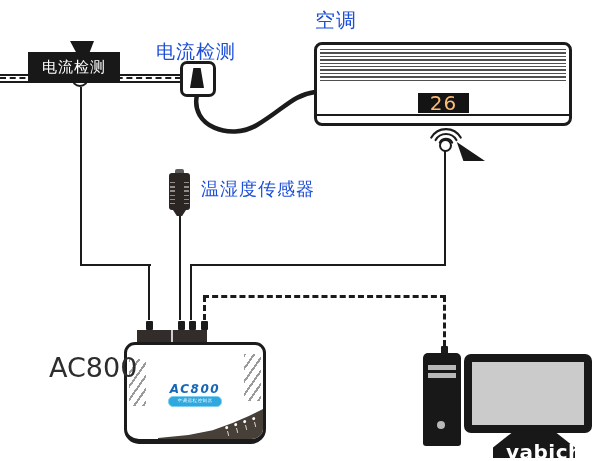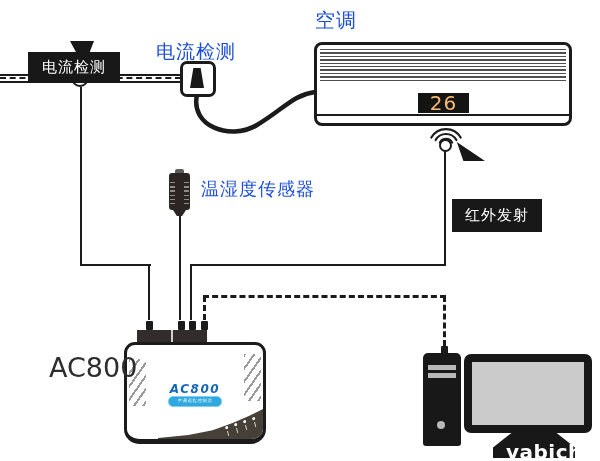--- a/index.html
+++ b/index.html
@@ -162,21 +162,20 @@
 
   <div class="lbl" style="left:315px;top:7px;font-size:20px">空调</div>
   <div id="ac">
     <div id="ac-vents"></div>
     <div id="ac-display">26</div>
     <div id="ac-divider"></div>
   </div>
 
   <div id="ir-dot"></div>
   <div class="pointer" style="left:455px;top:142px;width:30px;height:19px;clip-path:polygon(6% 0,100% 100%,28% 100%)"></div>
-  <div class="bubble" style="left:452px;top:159px;width:90px;height:33px">红外发射</div>
 
   <div id="sensor-cap"></div>
   <div id="sensor">
     <div class="sensor-ridge" style="left:1px"></div>
     <div class="sensor-ridge" style="right:1px"></div>
   </div>
   <div id="sensor-tip"></div>
   <div class="lbl" style="left:201px;top:177px;font-size:18px">温湿度传感器</div>
 
   <div id="cbar">

